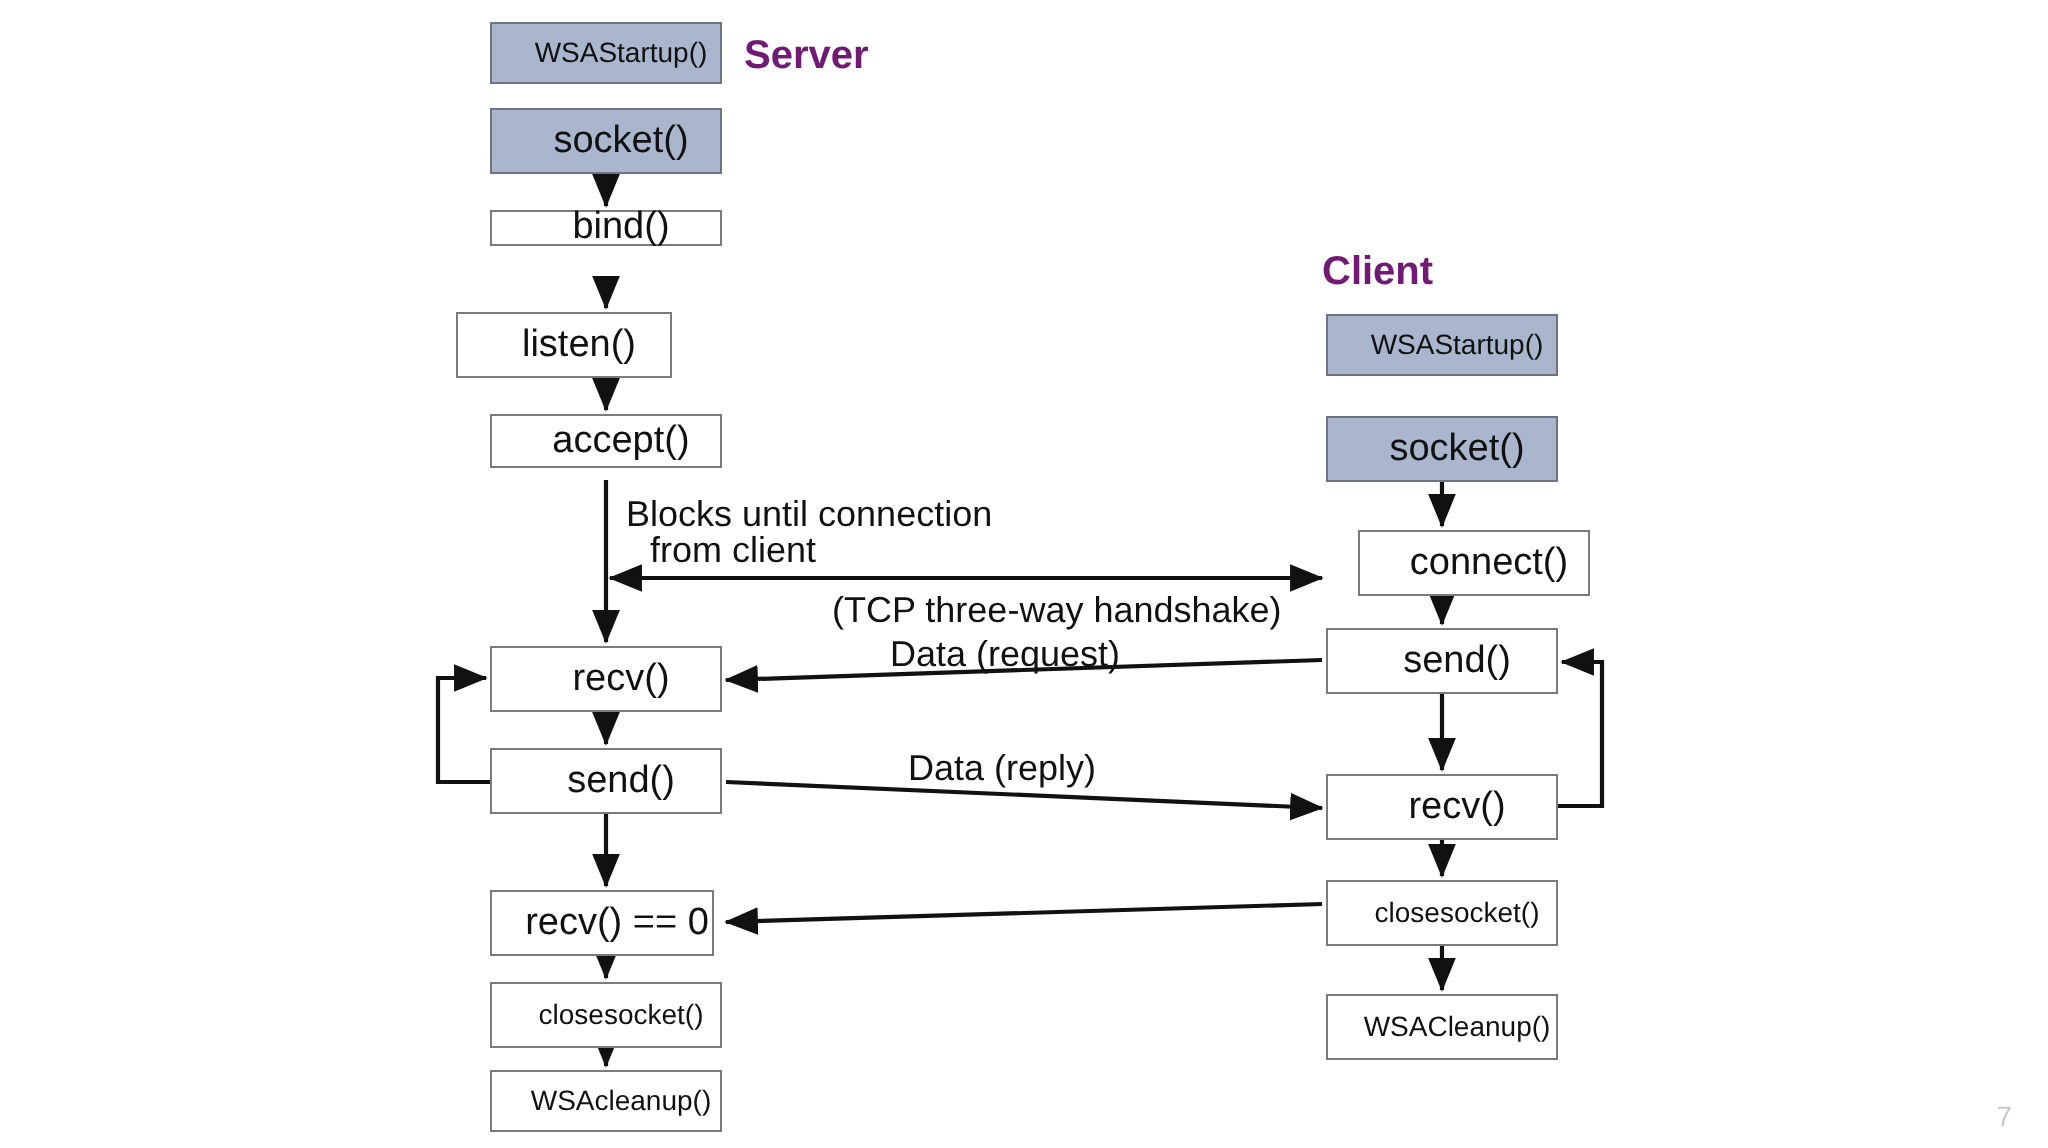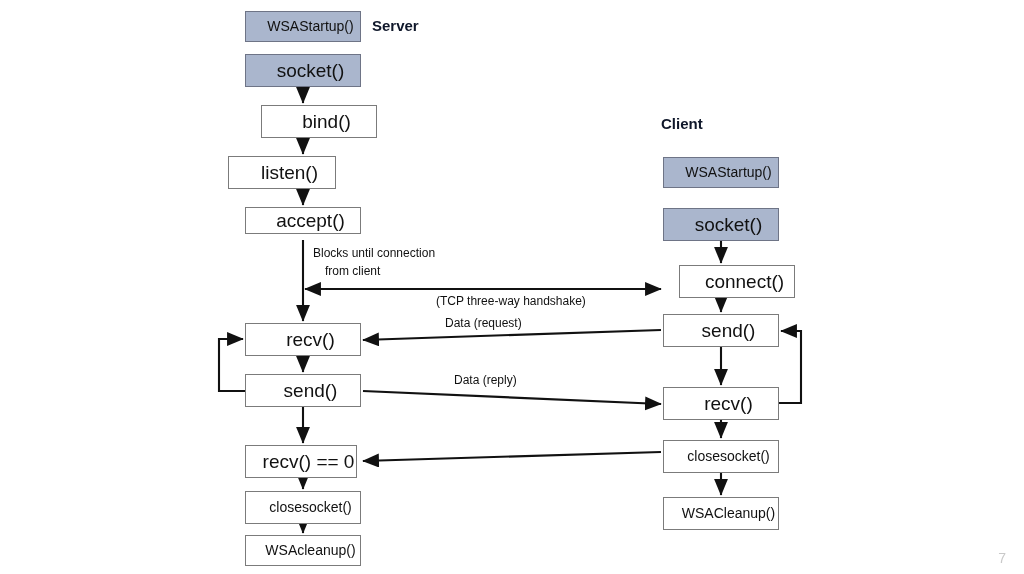--- a/index.html
+++ b/index.html
@@ -42,28 +42,28 @@
   }
   .node.filled {
     background: #aab6cd;
     border: 1px solid #6e7486;
   }
   .node.big  { font-size: 19px; }
   .node.small{ font-size: 14px; }
 
   .heading {
     position: absolute;
-    font-size: 15px;
+    font-size: 20px;
     font-weight: bold;
-    color: #0f172a;
+    color: #701a75;
     white-space: nowrap;
   }
   .note {
     position: absolute;
-    font-size: 12px;
+    font-size: 18px;
     color: #111111;
     white-space: nowrap;
     line-height: 1.28;
   }
   .pagenum {
     position: absolute;
     right: 18px;
     bottom: 8px;
     font-size: 14px;
     color: #c9c9c9;
@@ -109,42 +109,42 @@
 
       <line x1="661" y1="330" x2="363" y2="340" marker-end="url(#ah)"></line>
 
       <line x1="363" y1="391" x2="661" y2="404" marker-end="url(#ah)"></line>
 
       <line x1="661" y1="452" x2="363" y2="461" marker-end="url(#ah)"></line>
     </g>
   </svg>
 
   <div class="heading" style="left:372px; top:17px;">Server</div>
-  <div class="heading" style="left:661px; top:115px;">Client</div>
+  <div class="heading" style="left:661px; top:125px;">Client</div>
 
   <div class="node filled small" style="left:245px; top:11px;  width:116px; height:31px;">WSAStartup()</div>
   <div class="node filled big" style="left:245px; top:54px;  width:116px; height:33px;">socket()</div>
-  <div class="node big" style="left:261px; top:105px; width:116px; height:33px;">bind()</div>
+  <div class="node big" style="left:245px; top:105px; width:116px; height:18px;">bind()</div>
   <div class="node big" style="left:228px; top:156px; width:108px; height:33px;">listen()</div>
   <div class="node big" style="left:245px; top:207px; width:116px; height:27px;">accept()</div>
   <div class="node big" style="left:245px; top:323px; width:116px; height:33px;">recv()</div>
   <div class="node big" style="left:245px; top:374px; width:116px; height:33px;">send()</div>
   <div class="node big" style="left:245px; top:445px; width:112px; height:33px;">recv() == 0</div>
   <div class="node small" style="left:245px; top:491px; width:116px; height:33px;">closesocket()</div>
   <div class="node small" style="left:245px; top:535px; width:116px; height:31px;">WSAcleanup()</div>
 
   <div class="node filled small" style="left:663px; top:157px; width:116px; height:31px;">WSAStartup()</div>
   <div class="node filled big" style="left:663px; top:208px; width:116px; height:33px;">socket()</div>
   <div class="node big" style="left:663px; top:265px; width:116px; height:33px;margin-left:16px;">connect()</div>
   <div class="node big" style="left:663px; top:314px; width:116px; height:33px;">send()</div>
   <div class="node big" style="left:663px; top:387px; width:116px; height:33px;">recv()</div>
   <div class="node small" style="left:663px; top:440px; width:116px; height:33px;">closesocket()</div>
   <div class="node small" style="left:663px; top:497px; width:116px; height:33px;">WSACleanup()</div>
 
   <div class="note" style="left:313px; top:246px;">Blocks until connection</div>
   <div class="note" style="left:325px; top:264px;">from client</div>
-  <div class="note" style="left:416px; top:294px;margin-left:20px;">(TCP three-way handshake)</div>
+  <div class="note" style="left:416px; top:294px;">(TCP three-way handshake)</div>
   <div class="note" style="left:445px; top:316px;">Data (request)</div>
   <div class="note" style="left:454px; top:373px;">Data (reply)</div>
 
   <div class="pagenum">7</div>
 
 </div>
 
 </body></html>

